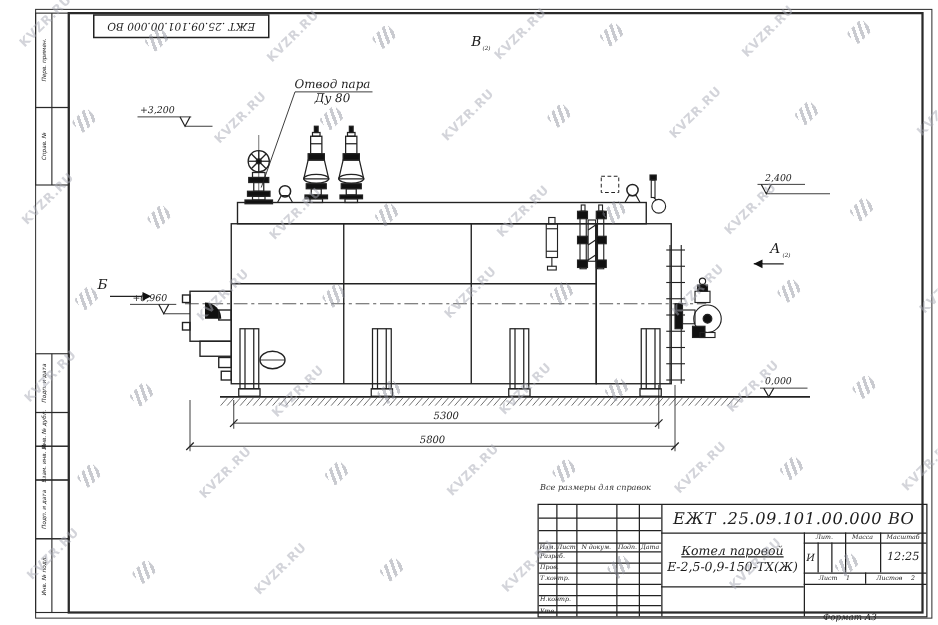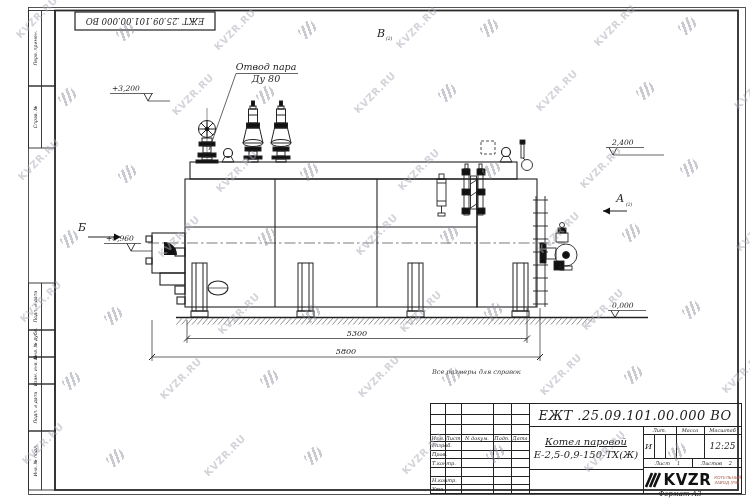--- a/index.html
+++ b/index.html
@@ -17,21 +17,21 @@
   #drawing{position:absolute;left:0;top:0;z-index:2;}
   
   #tblock{position:absolute;left:430px;top:403px;width:310px;height:89px;
     border:1.5px solid #222;z-index:3;}
   #tblock .vl{position:absolute;width:0;border-left:1px solid #222;}
   #tblock .hl{position:absolute;height:0;border-top:1px solid #222;}
   #tblock .cell{position:absolute;display:flex;align-items:center;justify-content:center;
     color:#1d1d1d;overflow:hidden;white-space:nowrap;}
   .it{font-style:italic;}
   .f5{font-size:5px;}
-  #note{position:absolute;left:432px;top:368px;font:italic 6.5px "DejaVu Serif",serif;color:#333;z-index:3;}
+  #note{position:absolute;left:432px;top:386px;font:italic 6.5px "DejaVu Serif",serif;color:#333;z-index:3;}
   #format{position:absolute;left:600px;top:490px;width:160px;text-align:center;
     font:italic 7px "DejaVu Serif",serif;color:#222;z-index:3;}
   .logo-wrap{display:flex;align-items:center;gap:3px;}
   .logo-kvzr{font:bold 15px "DejaVu Sans",sans-serif;color:#111;letter-spacing:.5px;}
   .logo-sub{display:flex;flex-direction:column;font:italic 4.2px "DejaVu Sans",sans-serif;
     color:#a8564a;line-height:5px;text-align:left;}
 </style>
 </head>
 <body>
 
@@ -433,32 +433,20 @@
 
     <div class="cell it f5" style="left:212px;top:54px;width:49px;height:9px;gap:7px;">
       <span>Лист</span>
       <span>1</span>
     </div>
     <div class="cell it f5" style="left:261px;top:54px;width:49px;height:9px;gap:7px;">
       <span>Листов</span>
       <span>2</span>
     </div>
 
-    <div class="cell" style="left:212px;top:63px;width:98px;height:26px;">
-      <div class="logo-wrap">
-        <svg width="18" height="16" viewBox="0 0 18 16">
-          <path d="M3 15 L9 1 M7 15 L13 1 M11 15 L17 1" stroke="#111" stroke-width="2.6" fill="none"></path>
-        </svg>
-        <span class="logo-kvzr">KVZR</span>
-        <span class="logo-sub">
-          <span>КОТЕЛЬНЫЙ</span>
-          <span>ЗАВОД (РЭ)</span>
-        </span>
-      </div>
-    </div>
   </div>
 
   <div id="format">Формат А3</div>
 
   <div id="watermarks">
       <div class="wm-text" style="left: 10px; top: 12px;">KVZR.RU</div>
       <div class="wm-logo" style="left: 117px; top: 25px;"></div>
       <div class="wm-text" style="left: 208px; top: 24px;">KVZR.RU</div>
       <div class="wm-logo" style="left: 299px; top: 23px;"></div>
       <div class="wm-text" style="left: 390px; top: 22px;">KVZR.RU</div>

